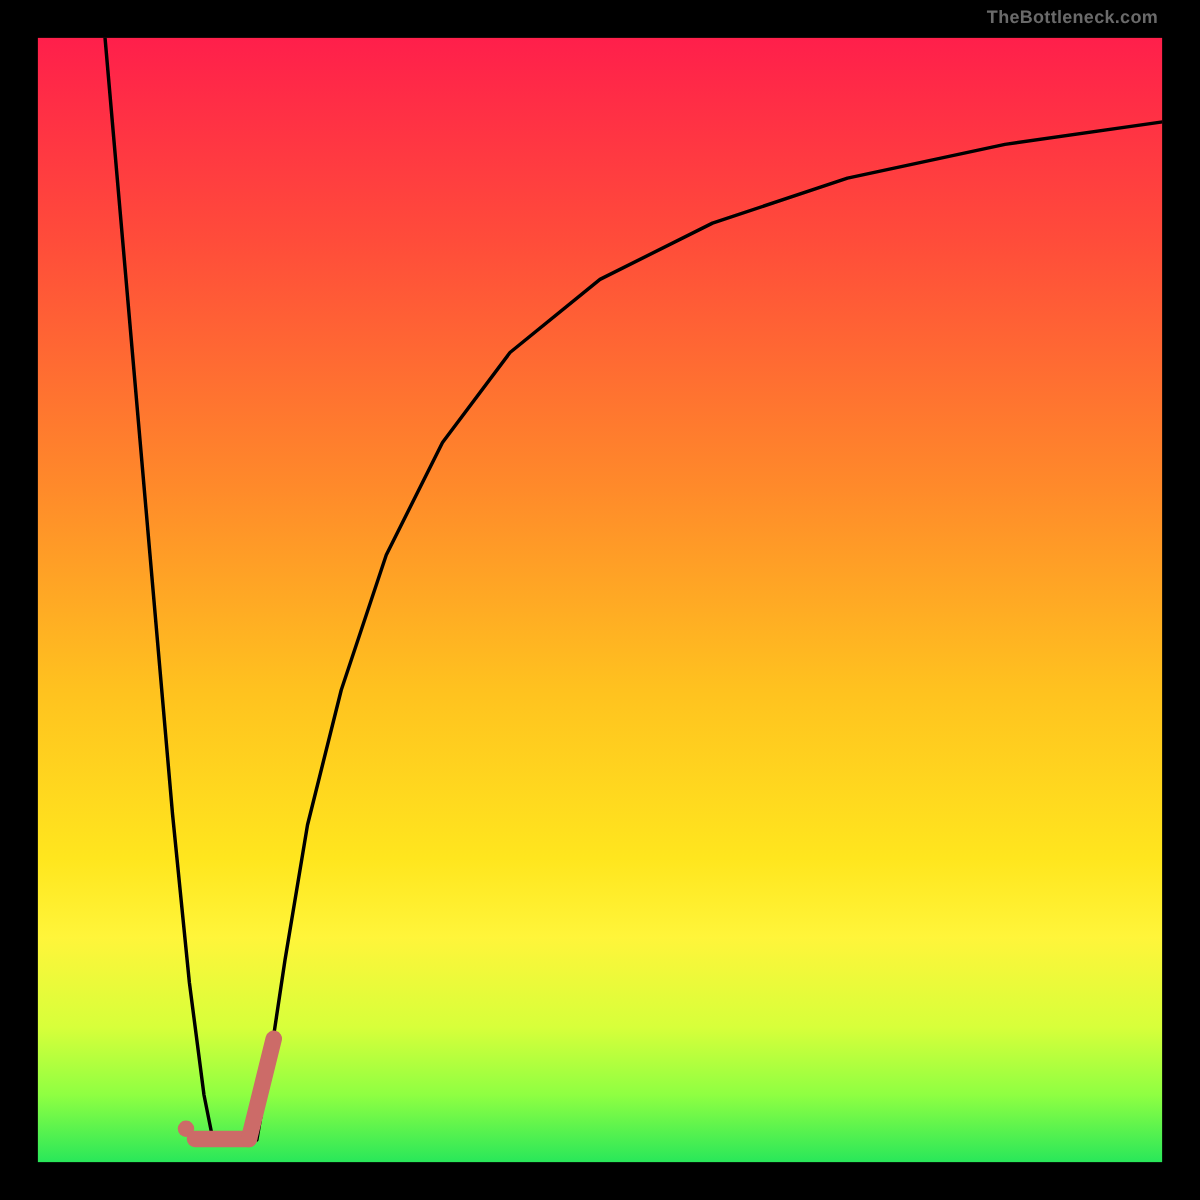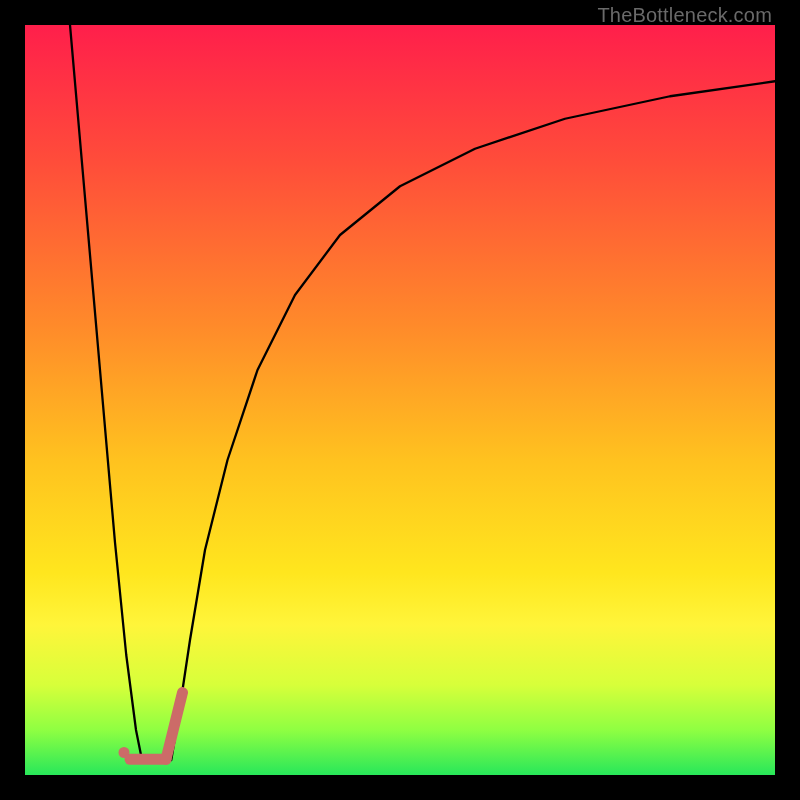--- a/index.html
+++ b/index.html
@@ -23,22 +23,22 @@
     top: 25px;
     width: 750px;
     height: 750px;
     overflow: hidden;
   }
   .watermark {
     position: absolute;
     top: 4px;
     right: 28px;
     color: #6a6a6a;
-    font-size: 20px;
-    font-weight: 400;
+    font-size: 12px;
+    font-weight: 700;
     letter-spacing: 0.2px;
   }
   svg { display: block; }
 </style>
 </head>
 <body>
 
 <div class="frame">
   <div class="watermark">TheBottleneck.com</div>
 

